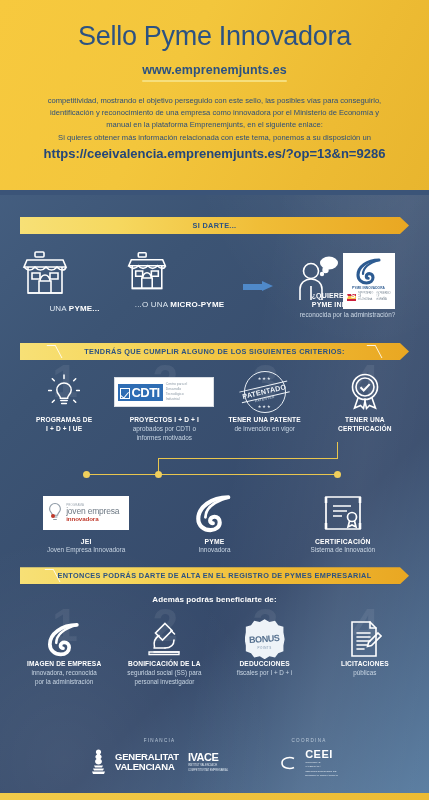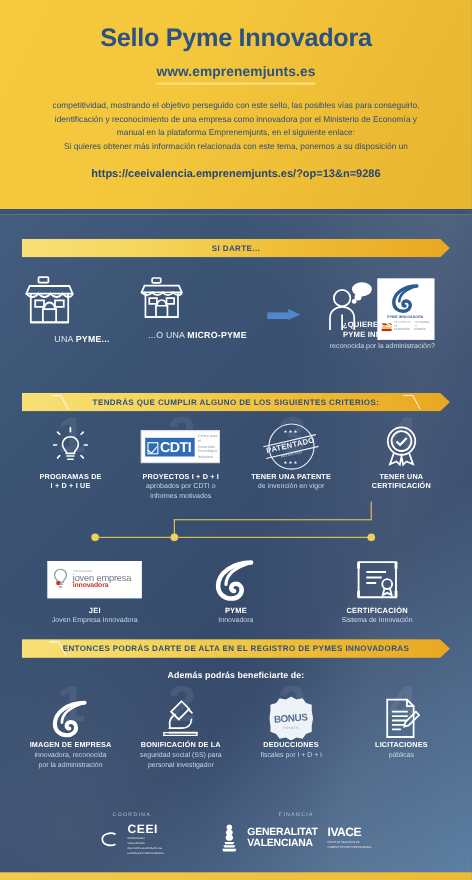--- a/index.html
+++ b/index.html
@@ -31,22 +31,22 @@
     background: linear-gradient(118deg, #f7c93e 0%, #f3c63c 40%, #edbb33 75%, #e8b52e 100%);
     padding: 22px 26px 0;
     text-align: center;
   }
   .header::after{
     content:"";position:absolute;left:0;right:0;bottom:0;height:5px;
     background:#3b5478;
   }
   .title {
     color: #2c5282;
-    font-size: 23px;
-    font-weight: bold;
+    font-size: 27px;
+    font-weight: normal;
     letter-spacing: -0.3px;
     line-height: 1.1;
   }
   .url-wrap { margin-top: 11px; display:inline-block; }
   .url {
     color: #2c5282;
     font-size: 12.5px;
     font-weight: bold;
     letter-spacing: 0.1px;
   }
@@ -56,23 +56,23 @@
   .intro {
     margin-top: 13px;
     color: #2e4f79;
     font-size: 7.6px;
     line-height: 1.62;
     max-width: 372px;
     margin-left:auto; margin-right:auto;
   }
   .intro p { margin-bottom: 0; }
   .deeplink {
-    margin-top: 14px;
+    margin-top: 2px;
     color: #23467a;
-    font-size: 10px;
+    font-size: 13px;
     font-weight: bold;
   }
 
   
   .banner {
     position: relative;
     height: 17px;
     margin: 0 20px;
     display: flex; align-items: center; justify-content: center;
     background: linear-gradient(90deg, #f7e076 0%, #f6d85f 25%, #f0bd37 62%, #e9a722 100%);
@@ -140,34 +140,34 @@
   }
   .pyme-badge .flag { width: 11px; height: 7px; background: linear-gradient(#c8102e 0 25%, #f6c244 25% 75%, #c8102e 75% 100%); }
   .pyme-badge .minitxt { font-size:2.6px; color:#6b7a88; line-height:1.1; }
   .ask-text {
     position:absolute; left: 270px; width: 155px; text-align:center; top: 291px;
   }
   .ask-text .l1 { color:#ffffff; font-size:7px; font-weight:bold; letter-spacing:0.15px; line-height:1.35;}
   .ask-text .l2 { color:#cdd9e6; font-size:6.4px; margin-top:1px;}
 
   
-  .criteria-band { margin-top: 44px; }
+  .criteria-band { margin-top: 30px; }
   .ghost-row { position:relative; display:flex; padding: 0 14px; margin-top: 2px; }
   .ghost-cell { flex:1; position:relative; text-align:center; padding-top: 6px; }
   .ghostnum {
     position:absolute; top:-4px; left:50%; transform:translateX(-50%);
     font-size: 46px; font-weight:bold; color: rgba(255,255,255,0.075);
     line-height:1; letter-spacing:-2px; z-index:0;
   }
   .cell-ic { position:relative; z-index:1; height: 48px; display:flex; align-items:center; justify-content:center; }
   .cell-t1 { position:relative; z-index:1; color:#ffffff; font-size:6.6px; font-weight:bold; line-height:1.35; letter-spacing:0.15px;}
   .cell-t2 { position:relative; z-index:1; color:#c9d6e4; font-size:6.4px; line-height:1.35; }
 
   .cdti-logo {
-    width: 72px; height: 30px; background:#fff; display:flex; align-items:center; padding:2px 3px; gap:3px;
+    width: 100px; height: 30px; background:#fff; display:flex; align-items:center; padding:2px 3px; gap:3px;
     border:1px solid #d8dde3;
   }
   .cdti-left { background:#2e6db4; color:#fff; font-weight:bold; font-size:13px; letter-spacing:-0.5px;
                padding: 2px 3px 2px 13px; position:relative; line-height:1; }
   .cdti-left::before{
     content:"";position:absolute;left:2px;top:4px;width:8px;height:9px;border:1.2px solid #fff;
   }
   .cdti-left::after{
     content:"";position:absolute;left:3.5px;top:6px;width:4px;height:7px;
     border-right:1.4px solid #fff;border-bottom:1.4px solid #fff;transform:rotate(40deg);
@@ -467,21 +467,21 @@
           <circle cx="29" cy="23" r="4.5"></circle>
           <path d="M26.5 27l-1.5 6 4-2 4 2-1.5-6"></path>
         </svg>
       </div>
       <div class="mid-t1">CERTIFICACIÓN</div>
       <div class="mid-t2">Sistema de Innovación</div>
     </div>
   </div>
 
   <div class="benefit-band">
-    <div class="banner lead">ENTONCES PODRÁS DARTE DE ALTA EN EL REGISTRO DE PYMES INNOVADORAS</div>
+    <div class="banner lead">ENTONCES PODRÁS DARTE DE ALTA EN EL REGISTRO DE PYMES EMPRESARIAL</div>
     <div class="besides">Además podrás beneficiarte de:</div>
 
     <div class="ben-row">
 
       <div class="ben-cell">
         <div class="ben-ghost">1</div>
         <div class="ben-ic">
           <svg width="36" height="36" viewBox="0 0 28 28">
             <path d="M24 3C12 3 3 10 3 18c0 5 4 8 8.5 8 4 0 6.5-2.6 6.5-5.4 0-2.4-1.7-4-3.7-4-1.7 0-3 1.2-3 2.6 0 1.2.9 2 1.9 2" fill="none" stroke="#ffffff" stroke-width="2.9" stroke-linecap="round"></path>
             <path d="M24 3C14 6 8 11 8 17" fill="none" stroke="#ffffff" stroke-width="2" stroke-linecap="round"></path>
@@ -533,54 +533,54 @@
           </svg>
         </div>
         <div class="ben-t1">LICITACIONES</div>
         <div class="ben-t2">públicas</div>
       </div>
     </div>
   </div>
 
   <div class="footer">
     <div class="footer-inner">
+      <div class="fcol">
+        <div class="fcap">FINANCIA</div>
+        <div class="frow">
+          <span>
+            <svg width="15" height="26" viewBox="0 0 15 26" fill="#ffffff">
+              <path d="M7.5 0.5c1.6 0 2.6 1.2 2.6 2.6 0 1-.5 1.8-1.1 2.3.9.4 1.6 1.3 1.6 2.4 0 1-.5 1.8-1.2 2.3.9.5 1.5 1.4 1.5 2.4 0 1.6-1.5 2.9-3.4 2.9S4.1 14.1 4.1 12.5c0-1 .6-1.9 1.5-2.4-.7-.5-1.2-1.3-1.2-2.3 0-1.1.7-2 1.6-2.4-.6-.5-1.1-1.3-1.1-2.3C4.9 1.7 5.9.5 7.5.5z"></path>
+              <path d="M3 16.5h9l-1 2H4zM2 19.5h11l-1 2H3zM1 22.5h13l-1 2.5H2z"></path>
+            </svg>
+          </span>
+          <div class="gv-txt">
+            <div>GENERALITAT</div>
+            <div>VALENCIANA</div>
+          </div>
+          <div class="ivace">
+            <div class="big">IVACE</div>
+            <div class="sm">INSTITUT VALENCIÀ DE</div>
+            <div class="sm">COMPETITIVITAT EMPRESARIAL</div>
+          </div>
+        </div>
+      </div>
+
       <div class="fcol">
         <div class="fcap">COORDINA</div>
         <div class="frow">
           <span>
             <svg width="16" height="16" viewBox="0 0 16 16" fill="none" stroke="#ffffff" stroke-width="1.6">
               <path d="M14 3.5C10 1.5 2 2.5 2 8s8 6.5 12 4.5"></path>
             </svg>
           </span>
           <div class="ceei">
             <div class="big">CEEI</div>
             <div class="sm">COMUNIDAD</div>
             <div class="sm">VALENCIANA</div>
             <div class="sm">CENTROS EUROPEOS DE</div>
             <div class="sm">EMPRESAS INNOVADORAS</div>
           </div>
         </div>
       </div>
-
-      <div class="fcol">
-        <div class="fcap">FINANCIA</div>
-        <div class="frow">
-          <span>
-            <svg width="15" height="26" viewBox="0 0 15 26" fill="#ffffff">
-              <path d="M7.5 0.5c1.6 0 2.6 1.2 2.6 2.6 0 1-.5 1.8-1.1 2.3.9.4 1.6 1.3 1.6 2.4 0 1-.5 1.8-1.2 2.3.9.5 1.5 1.4 1.5 2.4 0 1.6-1.5 2.9-3.4 2.9S4.1 14.1 4.1 12.5c0-1 .6-1.9 1.5-2.4-.7-.5-1.2-1.3-1.2-2.3 0-1.1.7-2 1.6-2.4-.6-.5-1.1-1.3-1.1-2.3C4.9 1.7 5.9.5 7.5.5z"></path>
-              <path d="M3 16.5h9l-1 2H4zM2 19.5h11l-1 2H3zM1 22.5h13l-1 2.5H2z"></path>
-            </svg>
-          </span>
-          <div class="gv-txt">
-            <div>GENERALITAT</div>
-            <div>VALENCIANA</div>
-          </div>
-          <div class="ivace">
-            <div class="big">IVACE</div>
-            <div class="sm">INSTITUT VALENCIÀ DE</div>
-            <div class="sm">COMPETITIVITAT EMPRESARIAL</div>
-          </div>
-        </div>
-      </div>
     </div>
     <div class="bottom-bar"></div>
   </div>
 </div>
 
 </body></html>

